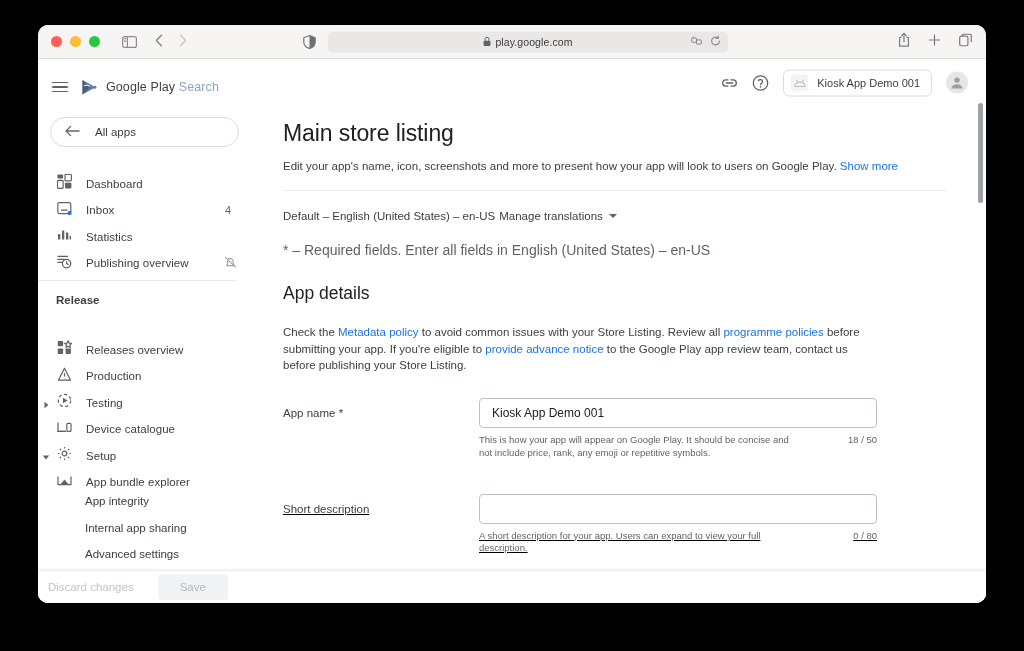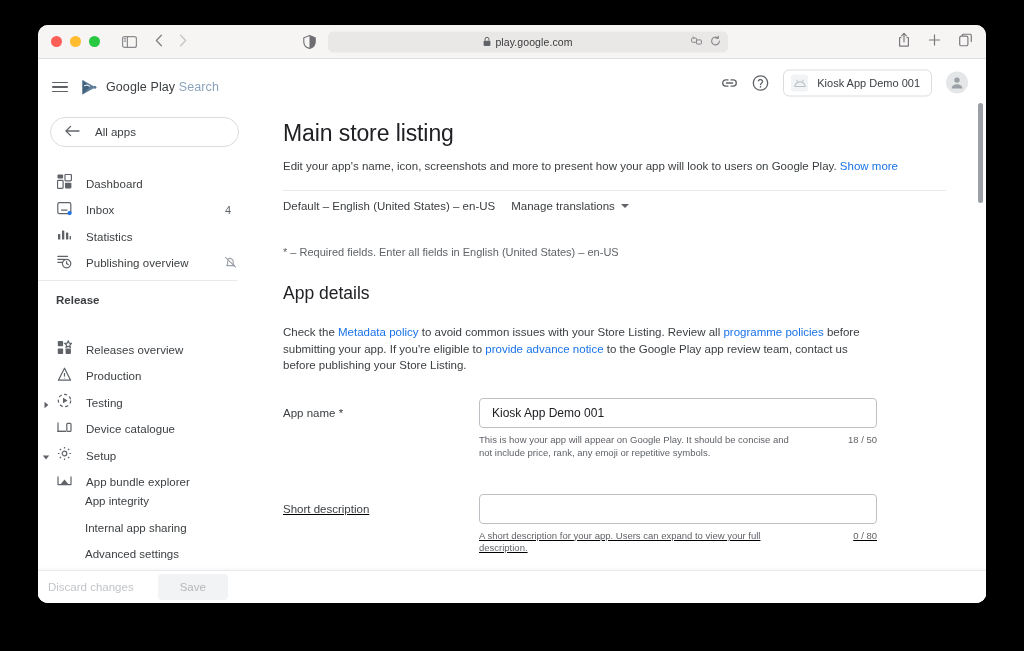--- a/index.html
+++ b/index.html
@@ -225,33 +225,33 @@
   }
   .subtitle {
     font-size: 11.5px; color: #3c4043;
     margin-top: 13px;
   }
   .link { color: #1a73e8; cursor: pointer; }
   .hrule { height: 1px; background: #e8eaed; margin-top: 18px; }
 
   .langrow {
     display: flex; align-items: center;
-    gap: 16px;
-    margin-top: 9px;
+    gap: 4px;
+    margin-top: 19px;
     font-size: 11.5px; color: #3c4043;
   }
   .mt-trigger { display: flex; align-items: center; gap: 6px; cursor: pointer; }
   .tri-down {
     width: 0; height: 0;
     border-left: 4px solid transparent;
     border-right: 4px solid transparent;
     border-top: 4.5px solid #5f6368;
   }
 
-  .reqnote { font-size: 11px; color: #5f6368; margin-top: 34px; }
+  .reqnote { font-size: 14px; color: #5f6368; margin-top: 20px; }
   h2.section {
     font-size: 17.5px; font-weight: normal;
     color: #202124; margin-top: 25px;
   }
   .policytext {
     font-size: 11.5px; color: #3c4043;
     line-height: 1.45;
     margin-top: 20px;
     max-width: 598px;
   }

